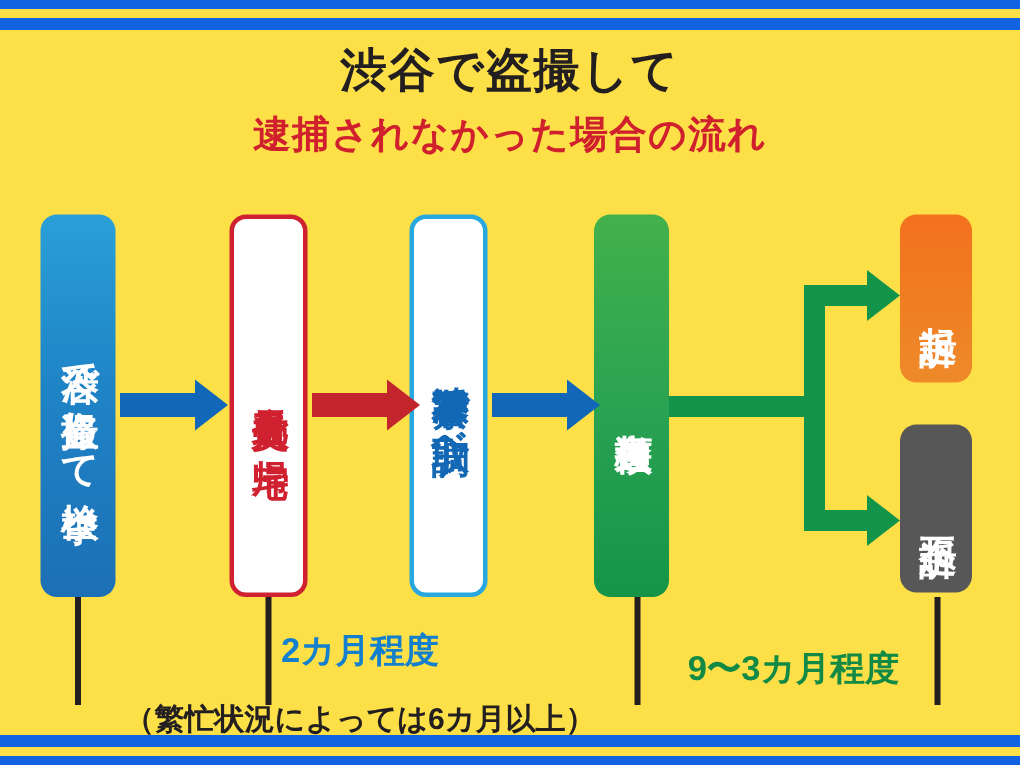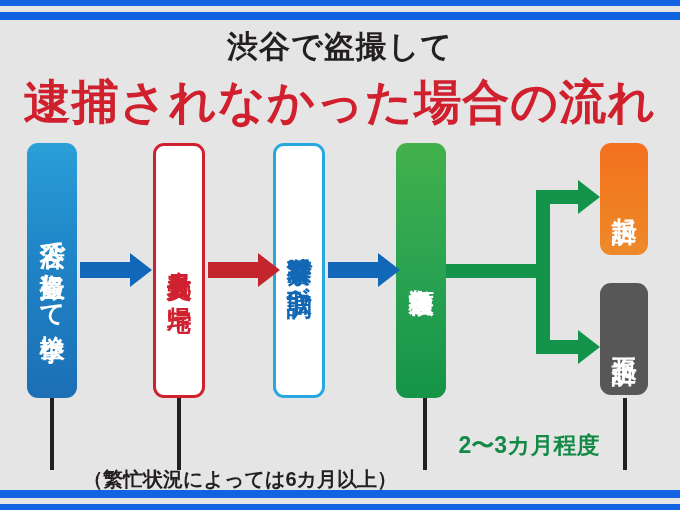--- a/index.html
+++ b/index.html
@@ -1,34 +1,34 @@
 <!DOCTYPE html>
 <html><head>
 <meta charset="utf-8">
 <style>
   html,body{margin:0;padding:0;}
   body{
     width:680px;height:510px;overflow:hidden;
     background:#ffffff;
     font-family:"Liberation Sans","DejaVu Sans",sans-serif;
   }
-  #stage{position:relative;width:680px;height:510px;background:#e5e5e5;}
+  #stage{position:relative;width:680px;height:510px;background:#fde047;}
 
   
   .bar{position:absolute;left:0;width:680px;background:#1263e2;}
   .bar-t1{top:0;height:6px;}
   .bar-t2{top:12px;height:8px;}
   .bar-b1{top:490px;height:8px;}
   .bar-b2{top:504px;height:6px;}
 
   
   .title{position:absolute;left:0;width:680px;text-align:center;
          font-weight:bold;letter-spacing:1px;line-height:1.12;}
   .title-1{top:30px;font-size:31px;color:#231f20;}
-  .title-2{top:76px;font-size:47px;color:#d0202e;}
+  .title-2{top:76px;font-size:25px;color:#d0202e;}
 
   
   .vbox{position:absolute;border-radius:11px;
         display:flex;align-items:center;justify-content:center;
         box-sizing:border-box;}
   .vtxt{writing-mode:vertical-rl;text-orientation:upright;
         font-weight:bold;line-height:1.02;letter-spacing:1px;
         text-align:center;white-space:nowrap;}
 
   
@@ -149,19 +149,20 @@
   <div class="g g-up"></div>
   <div class="g g-down"></div>
   <div class="g-head-up"></div>
   <div class="g-head-dn"></div>
 
   <div class="tick tick-1"></div>
   <div class="tick tick-2"></div>
   <div class="tick tick-3"></div>
   <div class="tick tick-4"></div>
 
+  <div class="note note-a">2カ月程度</div>
   <div class="note note-b">（繁忙状況によっては6カ月以上）</div>
-  <div class="note note-c">2〜3カ月程度</div>
+  <div class="note note-c">9〜3カ月程度</div>
 
   <div class="bar bar-b1"></div>
   <div class="bar bar-b2"></div>
 
 </div>
 
 </body></html>

